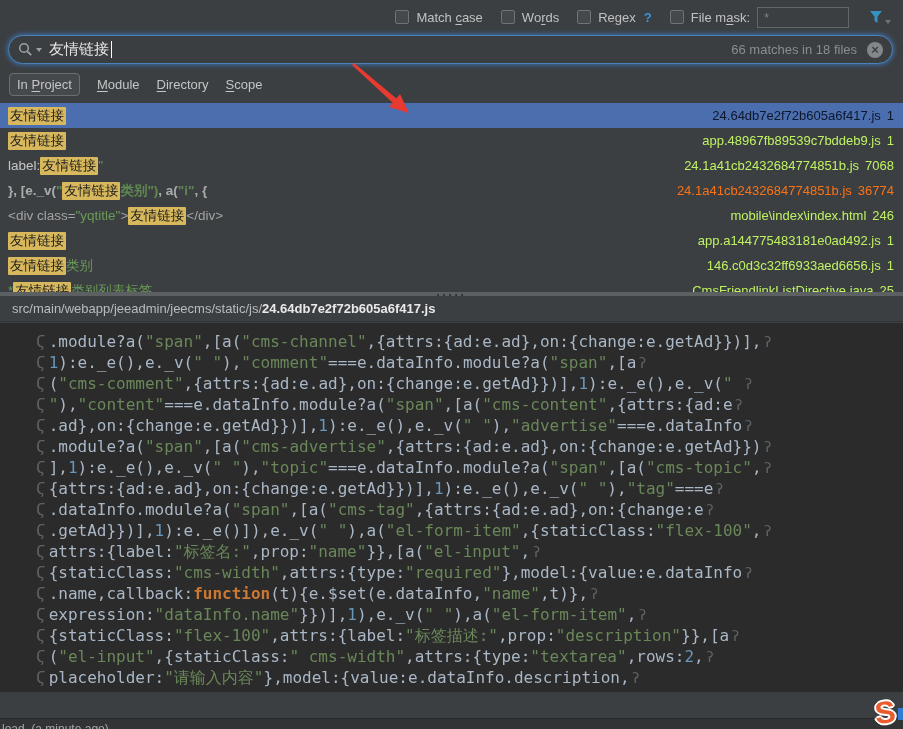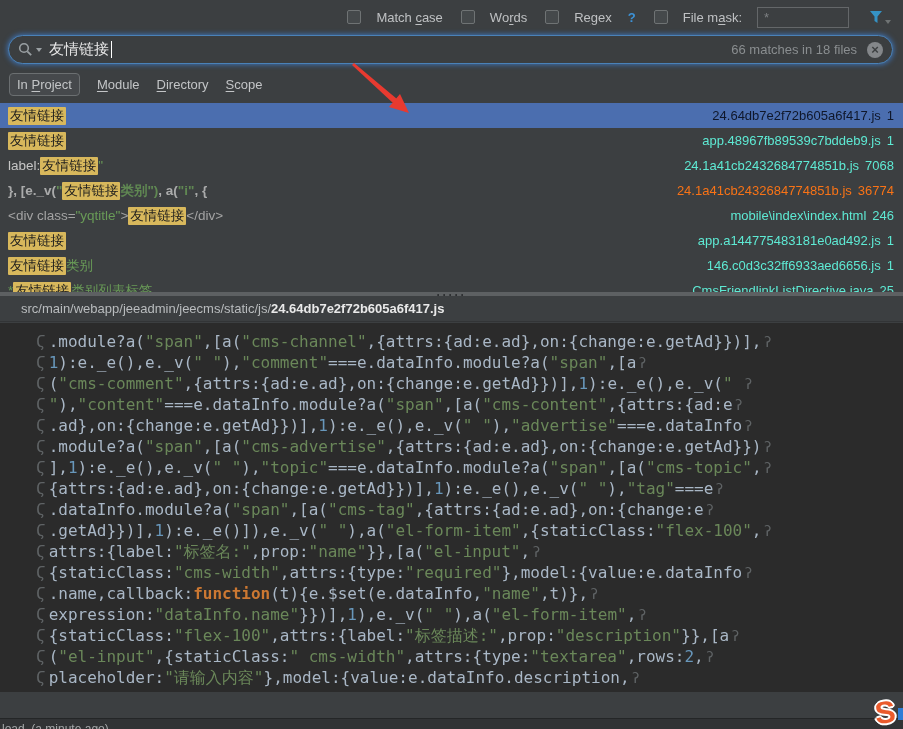--- a/index.html
+++ b/index.html
@@ -4,21 +4,21 @@
 <style>
   html,body{margin:0;padding:0;background:#2b2b2b;}
   *{box-sizing:border-box;}
   #app{position:relative;width:903px;height:729px;background:#3c3f41;overflow:hidden;
        font-family:"Liberation Sans",sans-serif;color:#c0c2c4;}
 
   
   .topbar{position:absolute;top:0;left:0;right:0;height:32px;}
   .dlg-title{position:absolute;left:32px;top:9px;font-size:13px;font-weight:bold;color:#7dd3fc;margin-top:28px;}
   .opts{position:absolute;right:12px;top:5px;height:24px;display:flex;align-items:center;gap:18px;}
-  .cb-item{display:flex;align-items:center;gap:15px;font-size:13px;color:#bfc1c3;cursor:default;}
+  .cb-item{display:flex;align-items:center;gap:7px;font-size:13px;color:#bfc1c3;cursor:default;}
   .cb-box{width:14px;height:14px;background:#45494b;border:1px solid #6f7374;border-radius:2px;}
   .help{color:#3d93d8;font-weight:bold;margin-left:1px;}
   .mask-input{width:92px;height:21px;border:1px solid #646769;background:#3c3f41;
               display:flex;align-items:center;padding:0 6px;font-size:13px;color:#7d8083;}
   .funnel{display:flex;align-items:flex-end;gap:2px;margin-left:2px;}
   .caret-dn{width:0;height:0;border-left:3.5px solid transparent;border-right:3.5px solid transparent;
             border-top:4px solid #9aa0a3;}
   u{text-decoration:underline;text-underline-offset:2px;}
 
   
@@ -40,34 +40,34 @@
 
   
   .rlist{position:absolute;top:100px;left:0;right:0;height:192px;overflow:hidden;padding-top:3px;}
   .rrow{height:25px;display:flex;align-items:center;padding-left:8px;font-size:13.5px;white-space:nowrap;}
   .rrow.sel{background:#4b6eaf;}
   .rleft{flex:1;overflow:hidden;display:flex;align-items:center;}
   .sg-t{color:#c6c6c6;}
   .sg-hl{background:#d8b85c;color:#1d1d1d;padding:0 2px;border-radius:1px;}
   .sg-g{color:#699b57;}
   .sg-tag{color:#a3a3a3;}
-  .rfile{font-size:13px;color:#5eead4;padding:0 9px 0 16px;white-space:nowrap;}
+  .rfile{font-size:13px;color:#bef264;padding:0 9px 0 16px;white-space:nowrap;}
   .rrow.sel .rfile{color:#0f172a;}
   .rrow.dim .rfile{color:#f97316;}
   .rrow.dim .sg-t,.rrow.dim .sg-g{opacity:.8;font-weight:bold;}
   .rln{margin-left:6px;}
 
   
   .split{position:absolute;top:292px;left:0;right:0;height:4px;background:#5d6062;}
   .split .dots{position:absolute;left:50%;top:-4px;transform:translateX(-50%);
                color:#2c2e30;font-size:12px;letter-spacing:2px;font-weight:bold;}
 
   
   .crumb{position:absolute;top:296px;left:0;right:0;height:26px;display:flex;align-items:center;
-         padding-left:21px;font-size:13px;color:#b9bcbe;border-bottom:1px solid #323436;}
+         padding-left:12px;font-size:13px;color:#b9bcbe;border-bottom:1px solid #323436;}
   .crumb b{color:#e9e9e9;}
 
   
   .code{position:absolute;top:323px;left:0;right:0;height:369px;background:#2b2b2b;
         overflow:hidden;padding:8px 0 0 36px;
         font-family:"DejaVu Sans Mono",monospace;font-size:16px;line-height:21px;}
   .cline{white-space:pre;height:21px;}
   .wrap{color:#5f6365;}
   .wrap.lead{margin-right:3px;}
   .wrap.trail{margin-left:2px;font-size:14px;}

